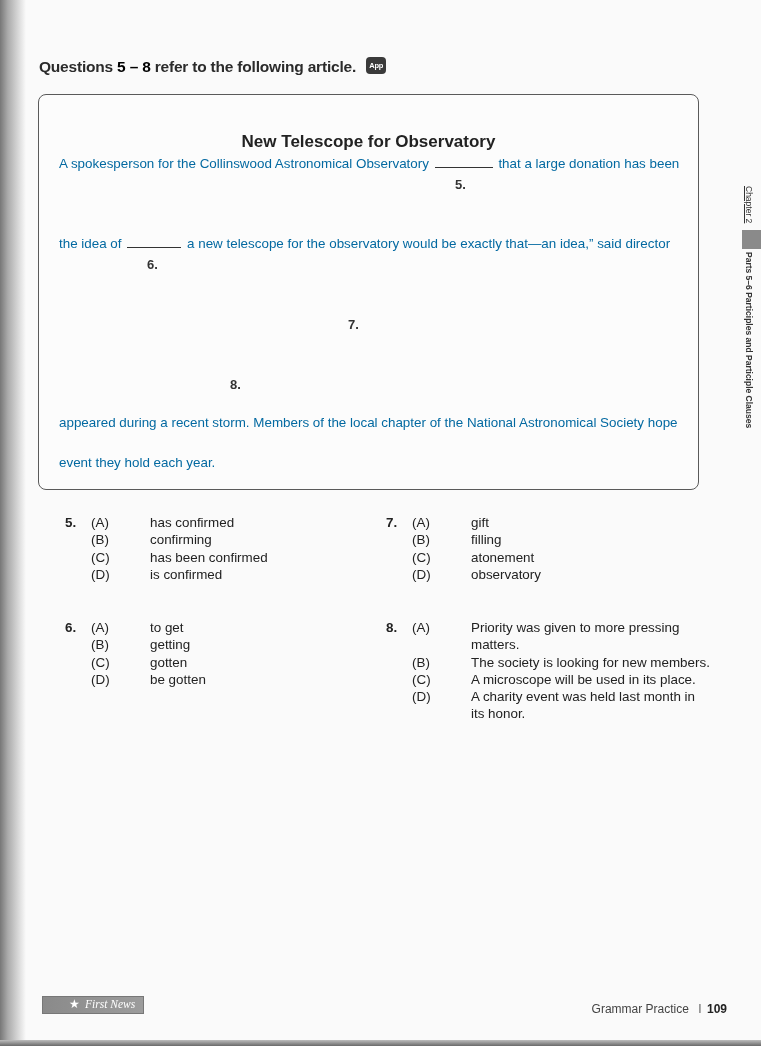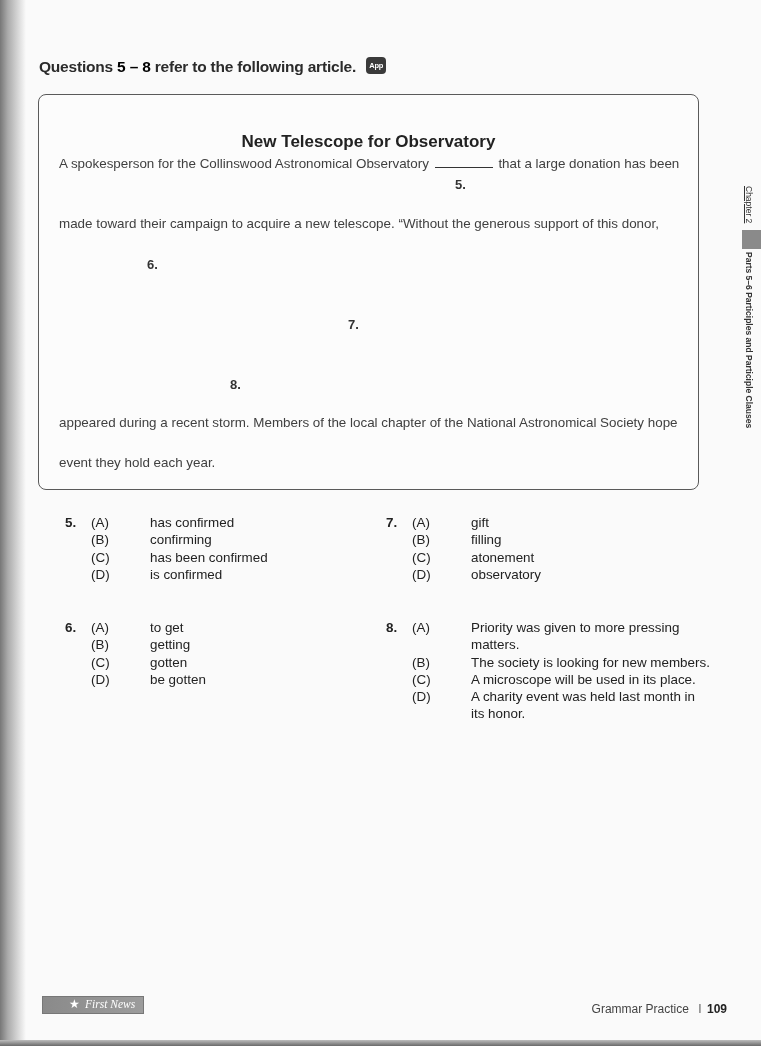--- a/index.html
+++ b/index.html
@@ -29,21 +29,21 @@
   }
   .article-box {
     position:absolute; left:38px; top:94px; width:661px; height:396px;
     border:1.5px solid #5a5a5a; border-radius:8px; box-sizing:border-box; background:#fcfcfc;
   }
   .article-title {
     position:absolute; left:0; width:100%; top:17px; text-align:center;
     font-size:17px; font-weight:bold; color:#222;margin-top:20px;
   }
   .line {
-    position:absolute; left:20px; font-size:13.4px; white-space:nowrap; color:#404040;
+    position:absolute; left:20px; font-size:13.4px; white-space:nowrap; color:#0369a1;
   }
   .blank { display:inline-block; border-bottom:1px solid #333; vertical-align:baseline; height:1px; margin:0 2px; }
   .qnum-label {
     position:absolute; font-size:13px; font-weight:bold; color:#333;
   }
   .q { position:absolute; font-size:13.4px; color:#222; }
   .q .n { position:absolute; left:0; top:0; font-weight:bold; }
   .q .opt { position:absolute; white-space:nowrap; }
   .q .letter { position:absolute; left:0; }
   .q .txt { position:absolute; left:27px;padding-left:32px; }
@@ -76,22 +76,26 @@
 <div class="article-box">
   <div class="article-title">New Telescope for Observatory</div>
 
   <div class="line" style="top:61px">
     <span>A spokesperson for the Collinswood Astronomical Observatory</span>
     <span class="blank" style="width:58px"></span>
     <span>that a large donation has been</span>
   </div>
   <div class="qnum-label" style="left:416px; top:82px">5.</div>
 
-  <div class="line" style="top:121px">made toward their campaign to acquire a new telescope. “Without the generous support of this donor,</div>
-
+
+  <div class="line" style="top:141px">
+    <span>the idea of</span>
+    <span class="blank" style="width:54px"></span>
+    <span>a new telescope for the observatory would be exactly that—an idea,” said director</span>
+  </div>
   <div class="qnum-label" style="left:108px; top:162px">6.</div>
 
   <div class="qnum-label" style="left:309px; top:222px">7.</div>
 
   <div class="qnum-label" style="left:191px; top:282px">8.</div>
 
   <div class="line" style="top:320px">appeared during a recent storm. Members of the local chapter of the National Astronomical Society hope</div>
   <div class="line" style="top:360px">event they hold each year.</div>
 </div>
 

